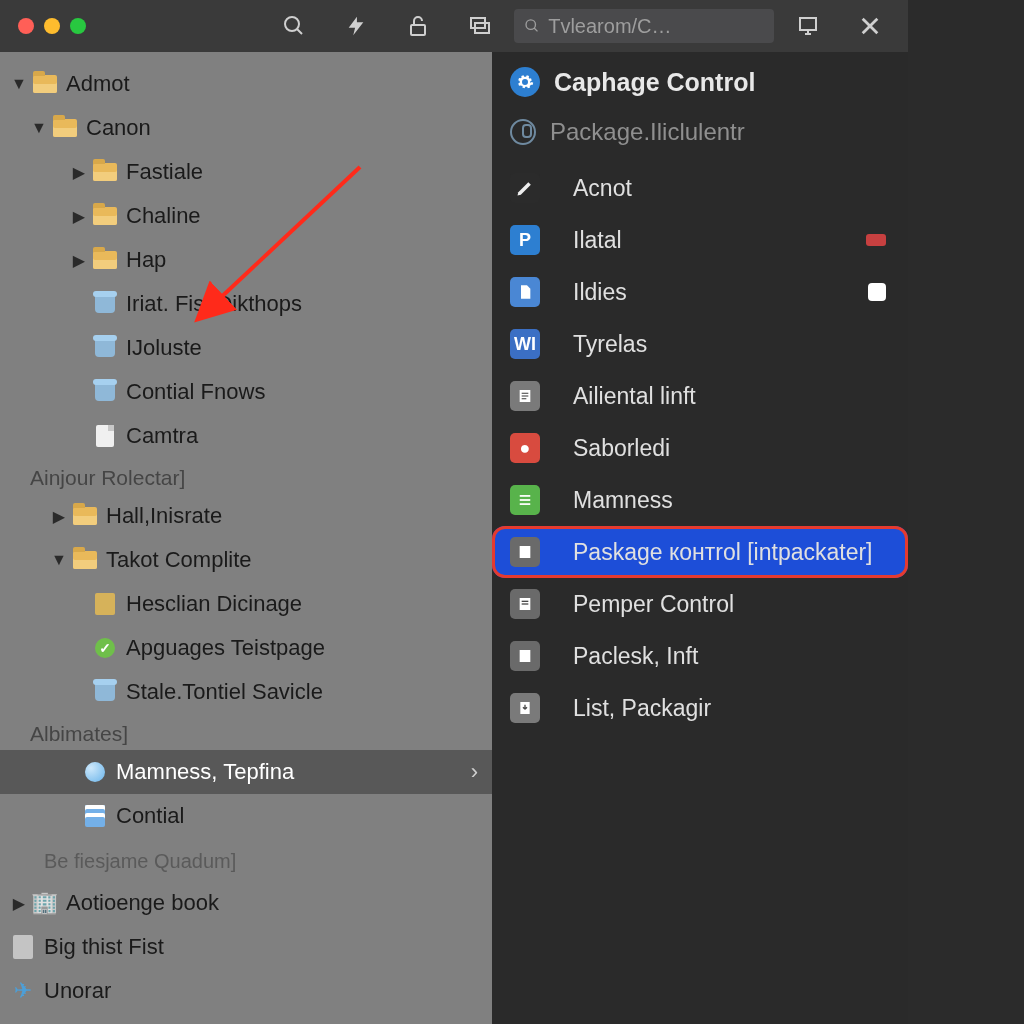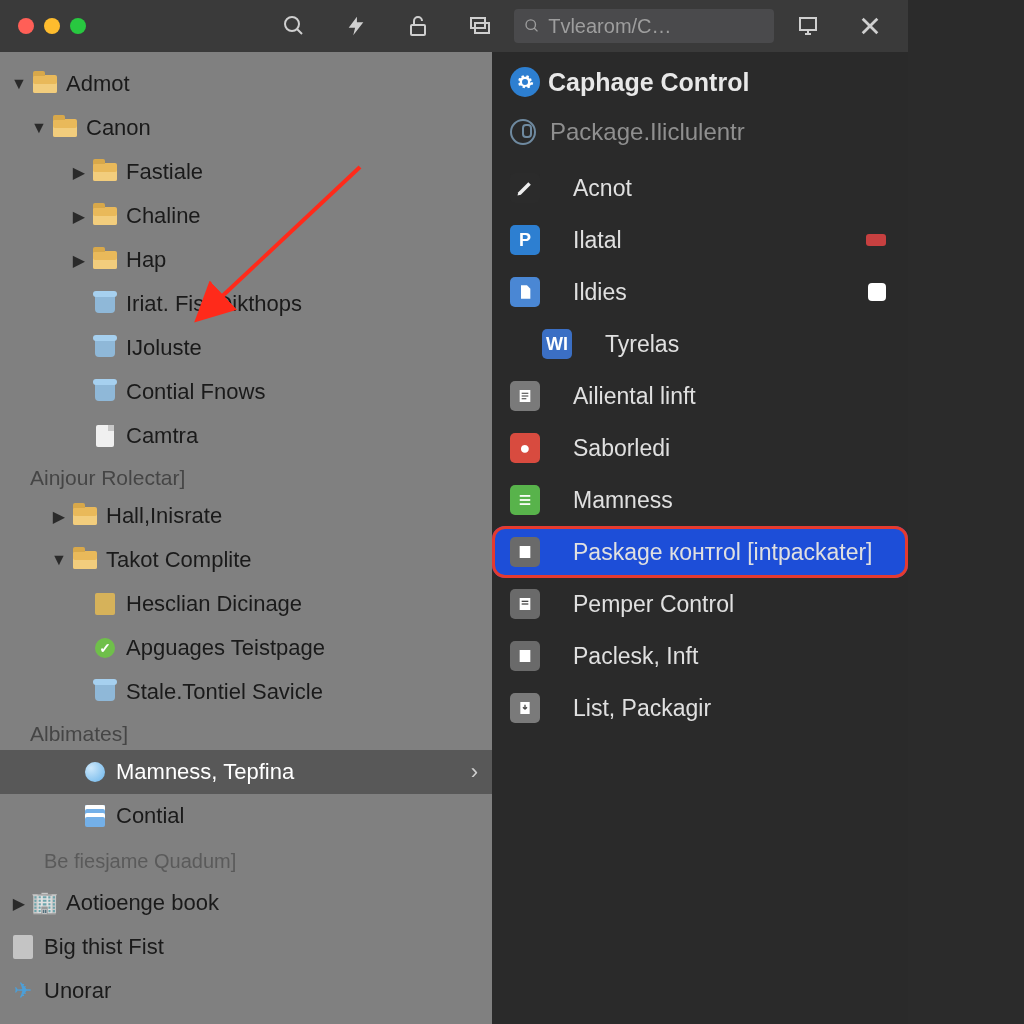--- a/index.html
+++ b/index.html
@@ -49,40 +49,40 @@
 .doc-lines { width:20px; height:22px; background:#74b0e8; border-radius:2px; box-shadow: inset 0 4px 0 #fff, inset 0 8px 0 #74b0e8, inset 0 12px 0 #fff, inset 0 16px 0 #74b0e8; }
 .tile { width:20px; height:24px; background:#c4c4c4; border-radius:2px; }
 .plane { font-size:22px; color:#4c9fd8; }
 .org { font-size:22px; color:#4c9fd8; }
 
 
 .arrow { position: absolute; top: 105px; left: 180px; pointer-events: none; }
 
 
 .panel { flex:1; background:#2a2a2a; color:#e8e8e8; position: relative; }
-.panel-head { display:flex; align-items:center; gap:8px; height:60px; padding:0 18px; font-size:25px; font-weight:600; }
+.panel-head { display:flex; align-items:center; gap:14px; height:60px; padding:0 18px; font-size:25px; font-weight:600; }
 .gear-badge { width:30px; height:30px; border-radius:50%; background:#2d7fd1; display:flex; align-items:center; justify-content:center; color:#fff; }
 .panel-sub { display:flex; align-items:center; gap:14px; padding: 6px 18px 12px 18px; color:#8f8f8f; font-size:24px; }
 .ring { width:26px; height:26px; border:2px solid #6f8aa0; border-radius:50%; position:relative; }
 .ring::after { content:""; position:absolute; top:3px; left:10px; width:6px; height:10px; border:2px solid #6f8aa0; border-radius:4px; }
 
 .plist { padding: 4px 0; }
 .pitem { display:flex; align-items:center; height:52px; padding:0 18px; gap:33px; font-size:23px; color:#e0e0e0; position:relative; }
 .pitem .pic { width:30px; height:30px; display:flex; align-items:center; justify-content:center; border-radius:5px; font-size:18px; font-weight:600; }
 .pitem .rt { margin-left:auto; margin-right:4px; }
 .pitem.hl { outline: 3px solid #e53a2f; outline-offset:-3px; background:#1d4ed8;border-radius:13px; }
 
 .badge-red { width:20px; height:12px; background:#c74040; border-radius:3px; }
 .badge-white { width:18px; height:18px; background:#fff; border-radius:4px; }
 
 
 .ico-brush { background:#2b2b2b; color:#eee; }
 .ico-p { background:#2d7fd1; color:#fff; }
 .ico-blue { background:#4a87d4; color:#fff; }
-.ico-w { background:#3b6fc4; color:#fff; font-size:14px;margin-left:32px; }
+.ico-w { background:#3b6fc4; color:#fff; font-size:14px; }
 .ico-doc { background:#7a7a7a; color:#fff; }
 .ico-red { background:#d84b3f; color:#fff; }
 .ico-green { background:#58b34b; color:#fff; }
 .ico-grey { background:#6a6a6a; color:#fff; }
 .ico-dl { background:#7a7a7a; color:#fff; }
 
 </style>
 </head>
 <body>
 

